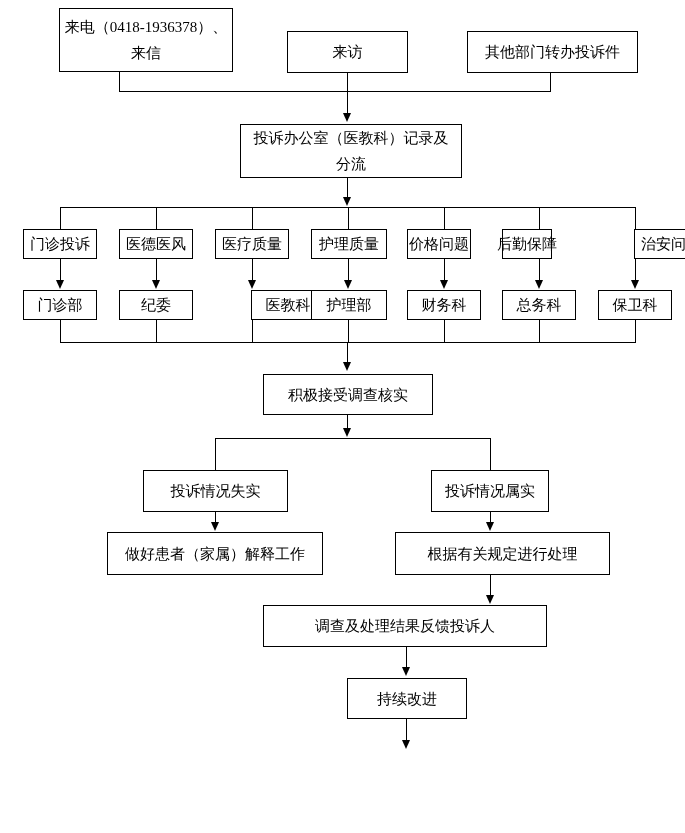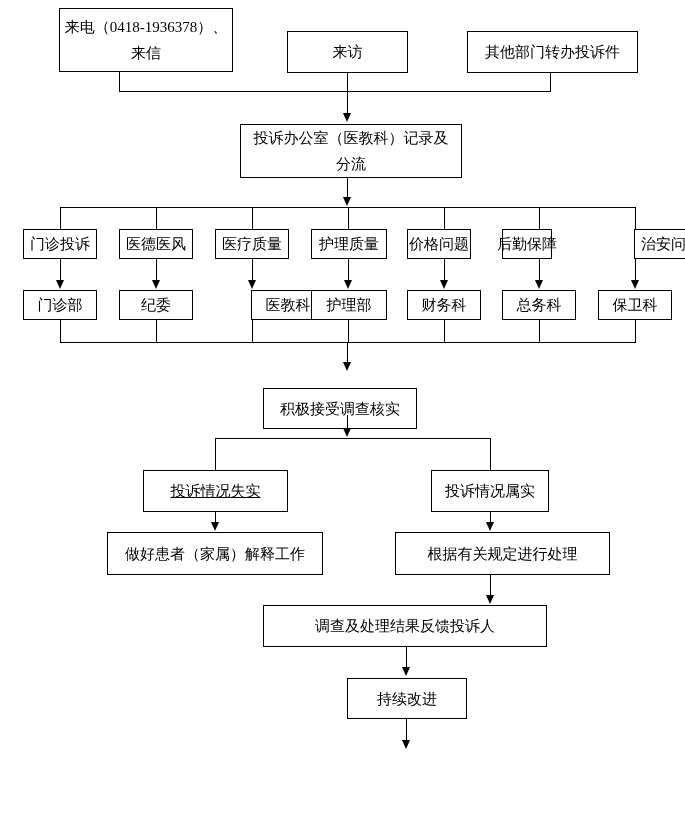--- a/index.html
+++ b/index.html
@@ -139,31 +139,31 @@
   <div class="ah" style="left:631px;top:280px;"></div>
   <div class="box" style="left:598px;top:290px;width:74px;height:30px;">
       <span>保卫科</span>
     </div>
   <div class="vline" style="left:635px;top:320px;height:22px;"></div>
 
   <div class="hline" style="left:60px;top:342px;width:576px;"></div>
   <div class="vline" style="left:347px;top:343px;height:19px;"></div>
   <div class="ah" style="left:343px;top:362px;"></div>
 
-  <div class="box" style="left:263px;top:374px;width:154px;height:41px;margin-top:14px;">
+  <div class="box" style="left:263px;top:374px;width:170px;height:41px;">
     <span>积极接受调查核实</span>
   </div>
 
   <div class="vline" style="left:347px;top:415px;height:13px;"></div>
   <div class="ah" style="left:343px;top:428px;"></div>
   <div class="hline" style="left:215px;top:438px;width:276px;"></div>
   <div class="vline" style="left:215px;top:438px;height:32px;"></div>
   <div class="vline" style="left:490px;top:438px;height:32px;"></div>
 
-  <div class="box" style="left:143px;top:470px;width:145px;height:42px;text-decoration:underline;">
+  <div class="box" style="left:143px;top:470px;width:145px;height:42px;">
     <span>投诉情况失实</span>
   </div>
   <div class="box" style="left:431px;top:470px;width:118px;height:42px;">
     <span>投诉情况属实</span>
   </div>
 
   <div class="vline" style="left:215px;top:512px;height:10px;"></div>
   <div class="ah" style="left:211px;top:522px;"></div>
   <div class="vline" style="left:490px;top:512px;height:10px;"></div>
   <div class="ah" style="left:486px;top:522px;"></div>

